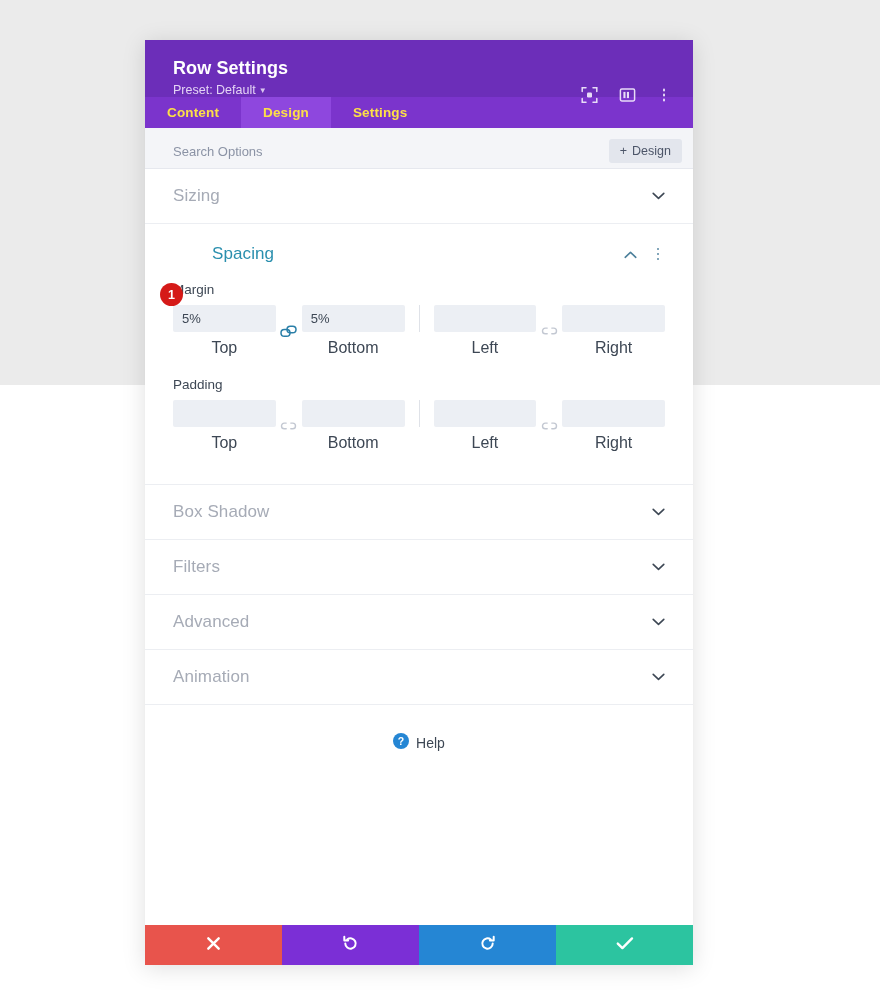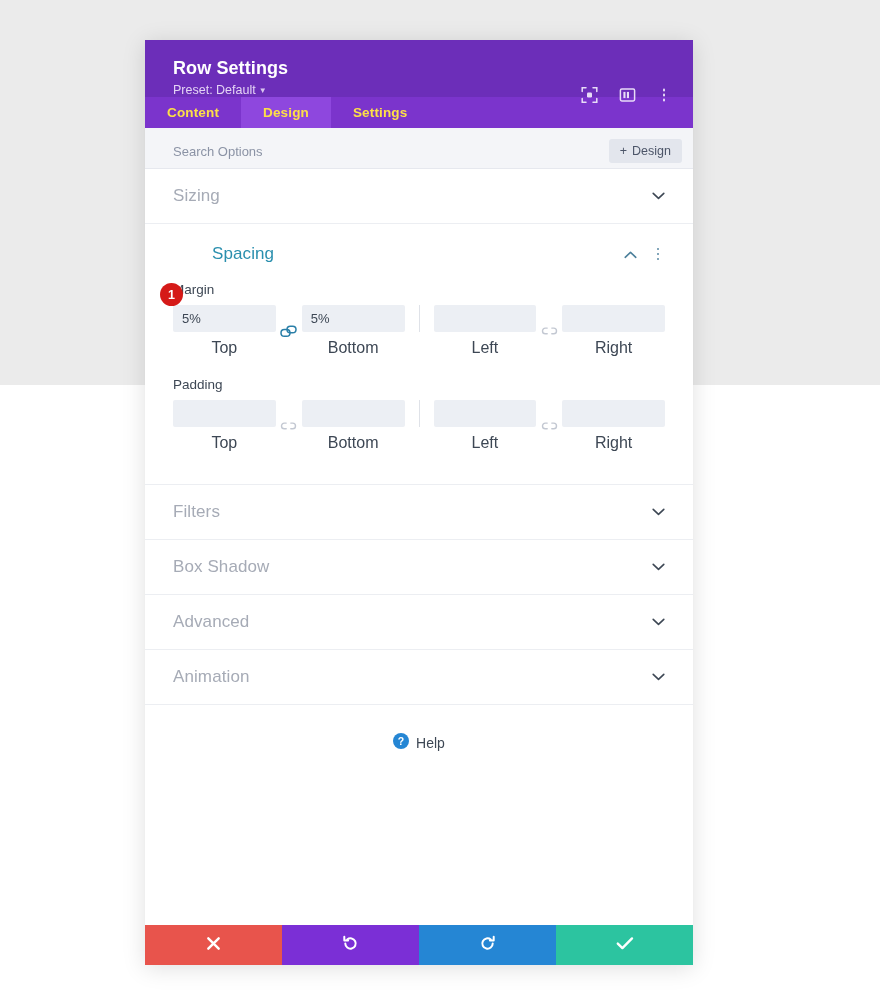--- a/index.html
+++ b/index.html
@@ -477,30 +477,30 @@
               <input class="fieldbox" type="text" value="" style="">
               <span class="fieldcap">Right</span>
             </div>
           </div>
         </div>
       </div>
     </div>
 
 
     <div class="acc-row">
-      <span class="acc-title">Filters</span>
+      <span class="acc-title">Box Shadow</span>
       <span class="chev">
         <svg width="13" height="8" viewBox="0 0 13 8" fill="none">
             <path d="M1.2 1.3L6.5 6.3L11.8 1.3" stroke="#3d4754" stroke-width="1.6" stroke-linecap="round" stroke-linejoin="round"></path>
           </svg>
       </span>
     </div>
 
     <div class="acc-row">
-      <span class="acc-title">Box Shadow</span>
+      <span class="acc-title">Filters</span>
       <span class="chev">
         <svg width="13" height="8" viewBox="0 0 13 8" fill="none">
             <path d="M1.2 1.3L6.5 6.3L11.8 1.3" stroke="#3d4754" stroke-width="1.6" stroke-linecap="round" stroke-linejoin="round"></path>
           </svg>
       </span>
     </div>
 
     <div class="acc-row">
       <span class="acc-title">Advanced</span>
       <span class="chev">

